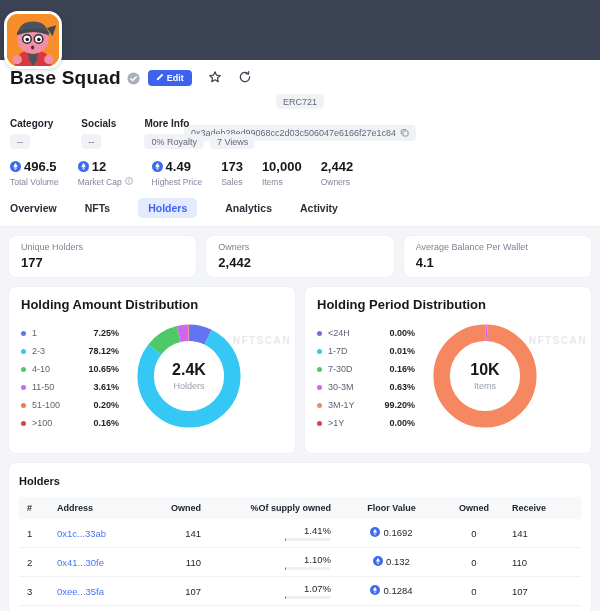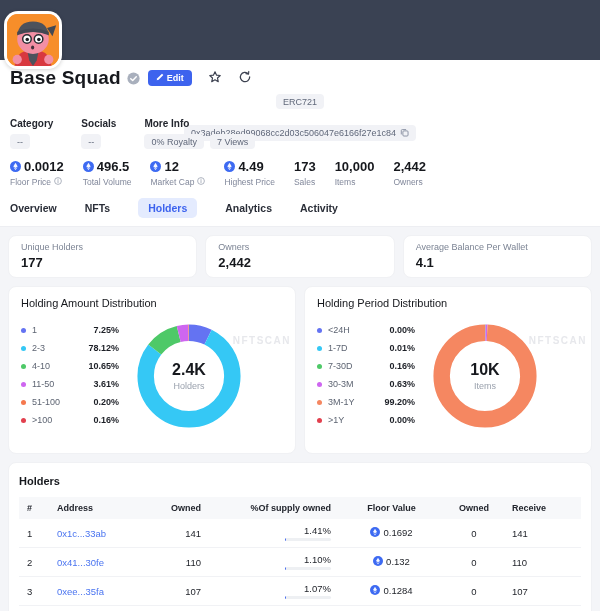--- a/index.html
+++ b/index.html
@@ -43,21 +43,21 @@
   
   .section { background:#f4f5f8; padding:8px; min-height:420px; }
   .cards-row { display:flex; gap:8px; }
   .sum-card { flex:1; background:#fff; border:1px solid #f0f1f4; border-radius:8px; padding:6px 12px 7px; }
   .sum-label { font-size:9px; color:#7c8494; }
   .sum-value { font-size:13px; font-weight:800; margin-top:3px; }
 
   .charts-row { display:flex; gap:8px; margin-top:8px; }
   .chart-card { flex:1; position:relative; background:#fff; border:1px solid #f0f1f4;
     border-radius:8px; padding:10px 12px; height:168px; overflow:hidden; }
-  .chart-title { font-size:11px; font-weight:400; }
+  .chart-title { font-size:13px; font-weight:700; }
   .legend { margin-top:12px; width:98px; }
   .legend-item { display:flex; align-items:center; height:18px; font-size:9px; }
   .legend-dot { width:5px; height:5px; border-radius:50%; margin-right:6px; flex:none; }
   .legend-cat { color:#5d6472; flex:1; }
   .legend-pct { font-weight:700; color:#1c1f26; }
   .donut-wrap { position:absolute; left:128px; top:37px; width:104px; height:104px; }
   .donut-center { position:absolute; left:128px; top:37px; width:104px; height:104px;
     display:flex; flex-direction:column; align-items:center; justify-content:center; }
   .donut-big { font-size:16px; font-weight:800; }
   .donut-sub { font-size:9px; color:#9aa1ad; margin-top:2px; }
@@ -173,39 +173,20 @@
       <div class="info-col">
         <div class="info-label">More Info</div>
         <div class="info-vals">
           <span class="pill">0% Royalty</span>
           <span class="pill">7 Views</span>
         </div>
       </div>
     </div>
 
   <div class="stats-row" id="stats-row">
-      <div class="stat">
-        <div class="stat-value">
-          <span class="eth">
-            <svg width="11" height="11" viewBox="0 0 16 16">
-              <circle cx="8" cy="8" r="8" fill="#3d6af2"></circle>
-              <path d="M8 2.6 L11.2 8.1 L8 10 L4.8 8.1 Z" fill="#fff" opacity=".95"></path>
-              <path d="M8 11 L11 9 L8 13.4 L5 9 Z" fill="#fff" opacity=".8"></path>
-            </svg>
-          </span>
-          <span>0.0012</span>
-        </div>
-        <div class="stat-label">
-          <span>Floor Price</span>
-          <span><svg width="8" height="8" viewBox="0 0 16 16" fill="none" stroke="#9aa1b0" stroke-width="1.6">
-              <circle cx="8" cy="8" r="6.8"></circle>
-              <path d="M8 7 v4.2 M8 4.4 v.4" stroke-linecap="round"></path>
-            </svg></span>
-        </div>
-      </div>
       <div class="stat">
         <div class="stat-value">
           <span class="eth">
             <svg width="11" height="11" viewBox="0 0 16 16">
               <circle cx="8" cy="8" r="8" fill="#3d6af2"></circle>
               <path d="M8 2.6 L11.2 8.1 L8 10 L4.8 8.1 Z" fill="#fff" opacity=".95"></path>
               <path d="M8 11 L11 9 L8 13.4 L5 9 Z" fill="#fff" opacity=".8"></path>
             </svg>
           </span>
           <span>496.5</span>

